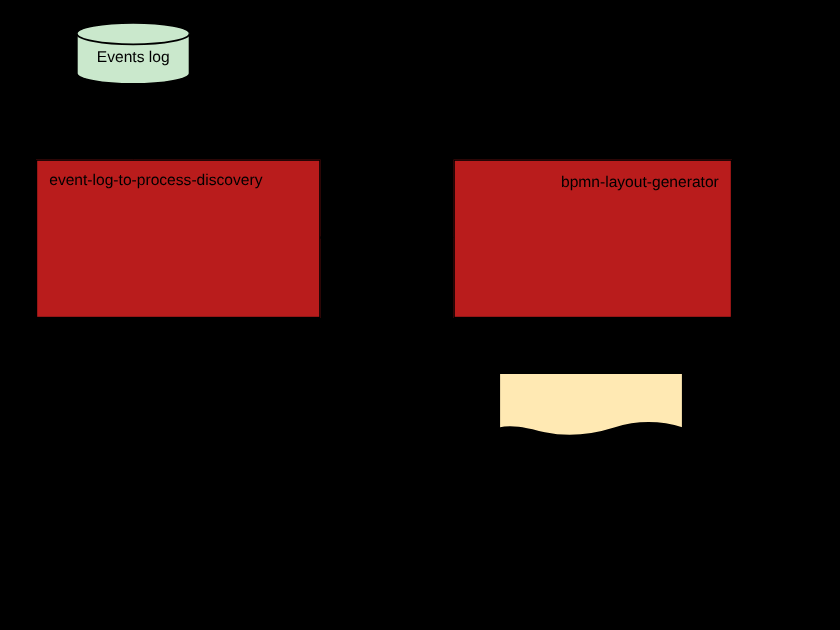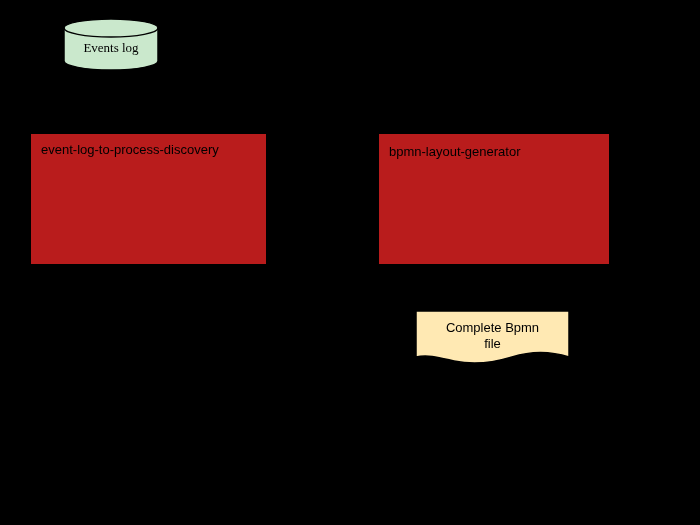--- a/index.html
+++ b/index.html
@@ -12,21 +12,20 @@
       font-size: 13px;
       color: #000;
       position: relative;
     }
     .cylinder {
       position: absolute;
       left: 63px;
       top: 18px;
       width: 96px;
       height: 53px;
-      font-family: Liberation Serif, serif;
     }
     .cylinder svg {
       position: absolute;
       left: 0; top: 0;
       width: 96px;
       height: 53px;
     }
     .cylinder .label {
       position: absolute;
       top: 22px;
@@ -48,21 +47,21 @@
     .box2 {
       left: 378px;
       top: 133px;
       width: 230px;
       height: 130px;
     }
     .box .label {
       padding: 8px 10px;
     }
     .box2 .label {
-      text-align: left;
+      text-align: right;
       padding-top: 10px;
     }
     .doc {
       position: absolute;
       left: 415px;
       top: 310px;
       width: 155px;
       height: 58px;
     }
     .doc svg {
@@ -148,24 +147,20 @@
 </div>
 
 <div class="box box2">
   <div class="label">bpmn-layout-generator</div>
 </div>
 
 <div class="doc">
   <svg viewBox="0 0 155 58">
     <path d="M 1 1 L 154 1 L 154 47 C 135 41, 116 41, 97 47 C 78 53, 58 55, 39 51 C 26 48, 13 44, 1 47 Z" fill="#ffe9b3" stroke="#000" stroke-width="1.5"></path>
   </svg>
-  <div class="label">
-    <span>Complete Bpmn</span><br>
-    <span>file</span>
-  </div>
 </div>
 
 <div class="arrow a1"></div>
 <div class="arrowhead ah1"></div>
 
 <div class="arrow a2"></div>
 <div class="arrowhead ah2"></div>
 
 <div class="arrow a3"></div>
 <div class="arrowhead ah3"></div>

